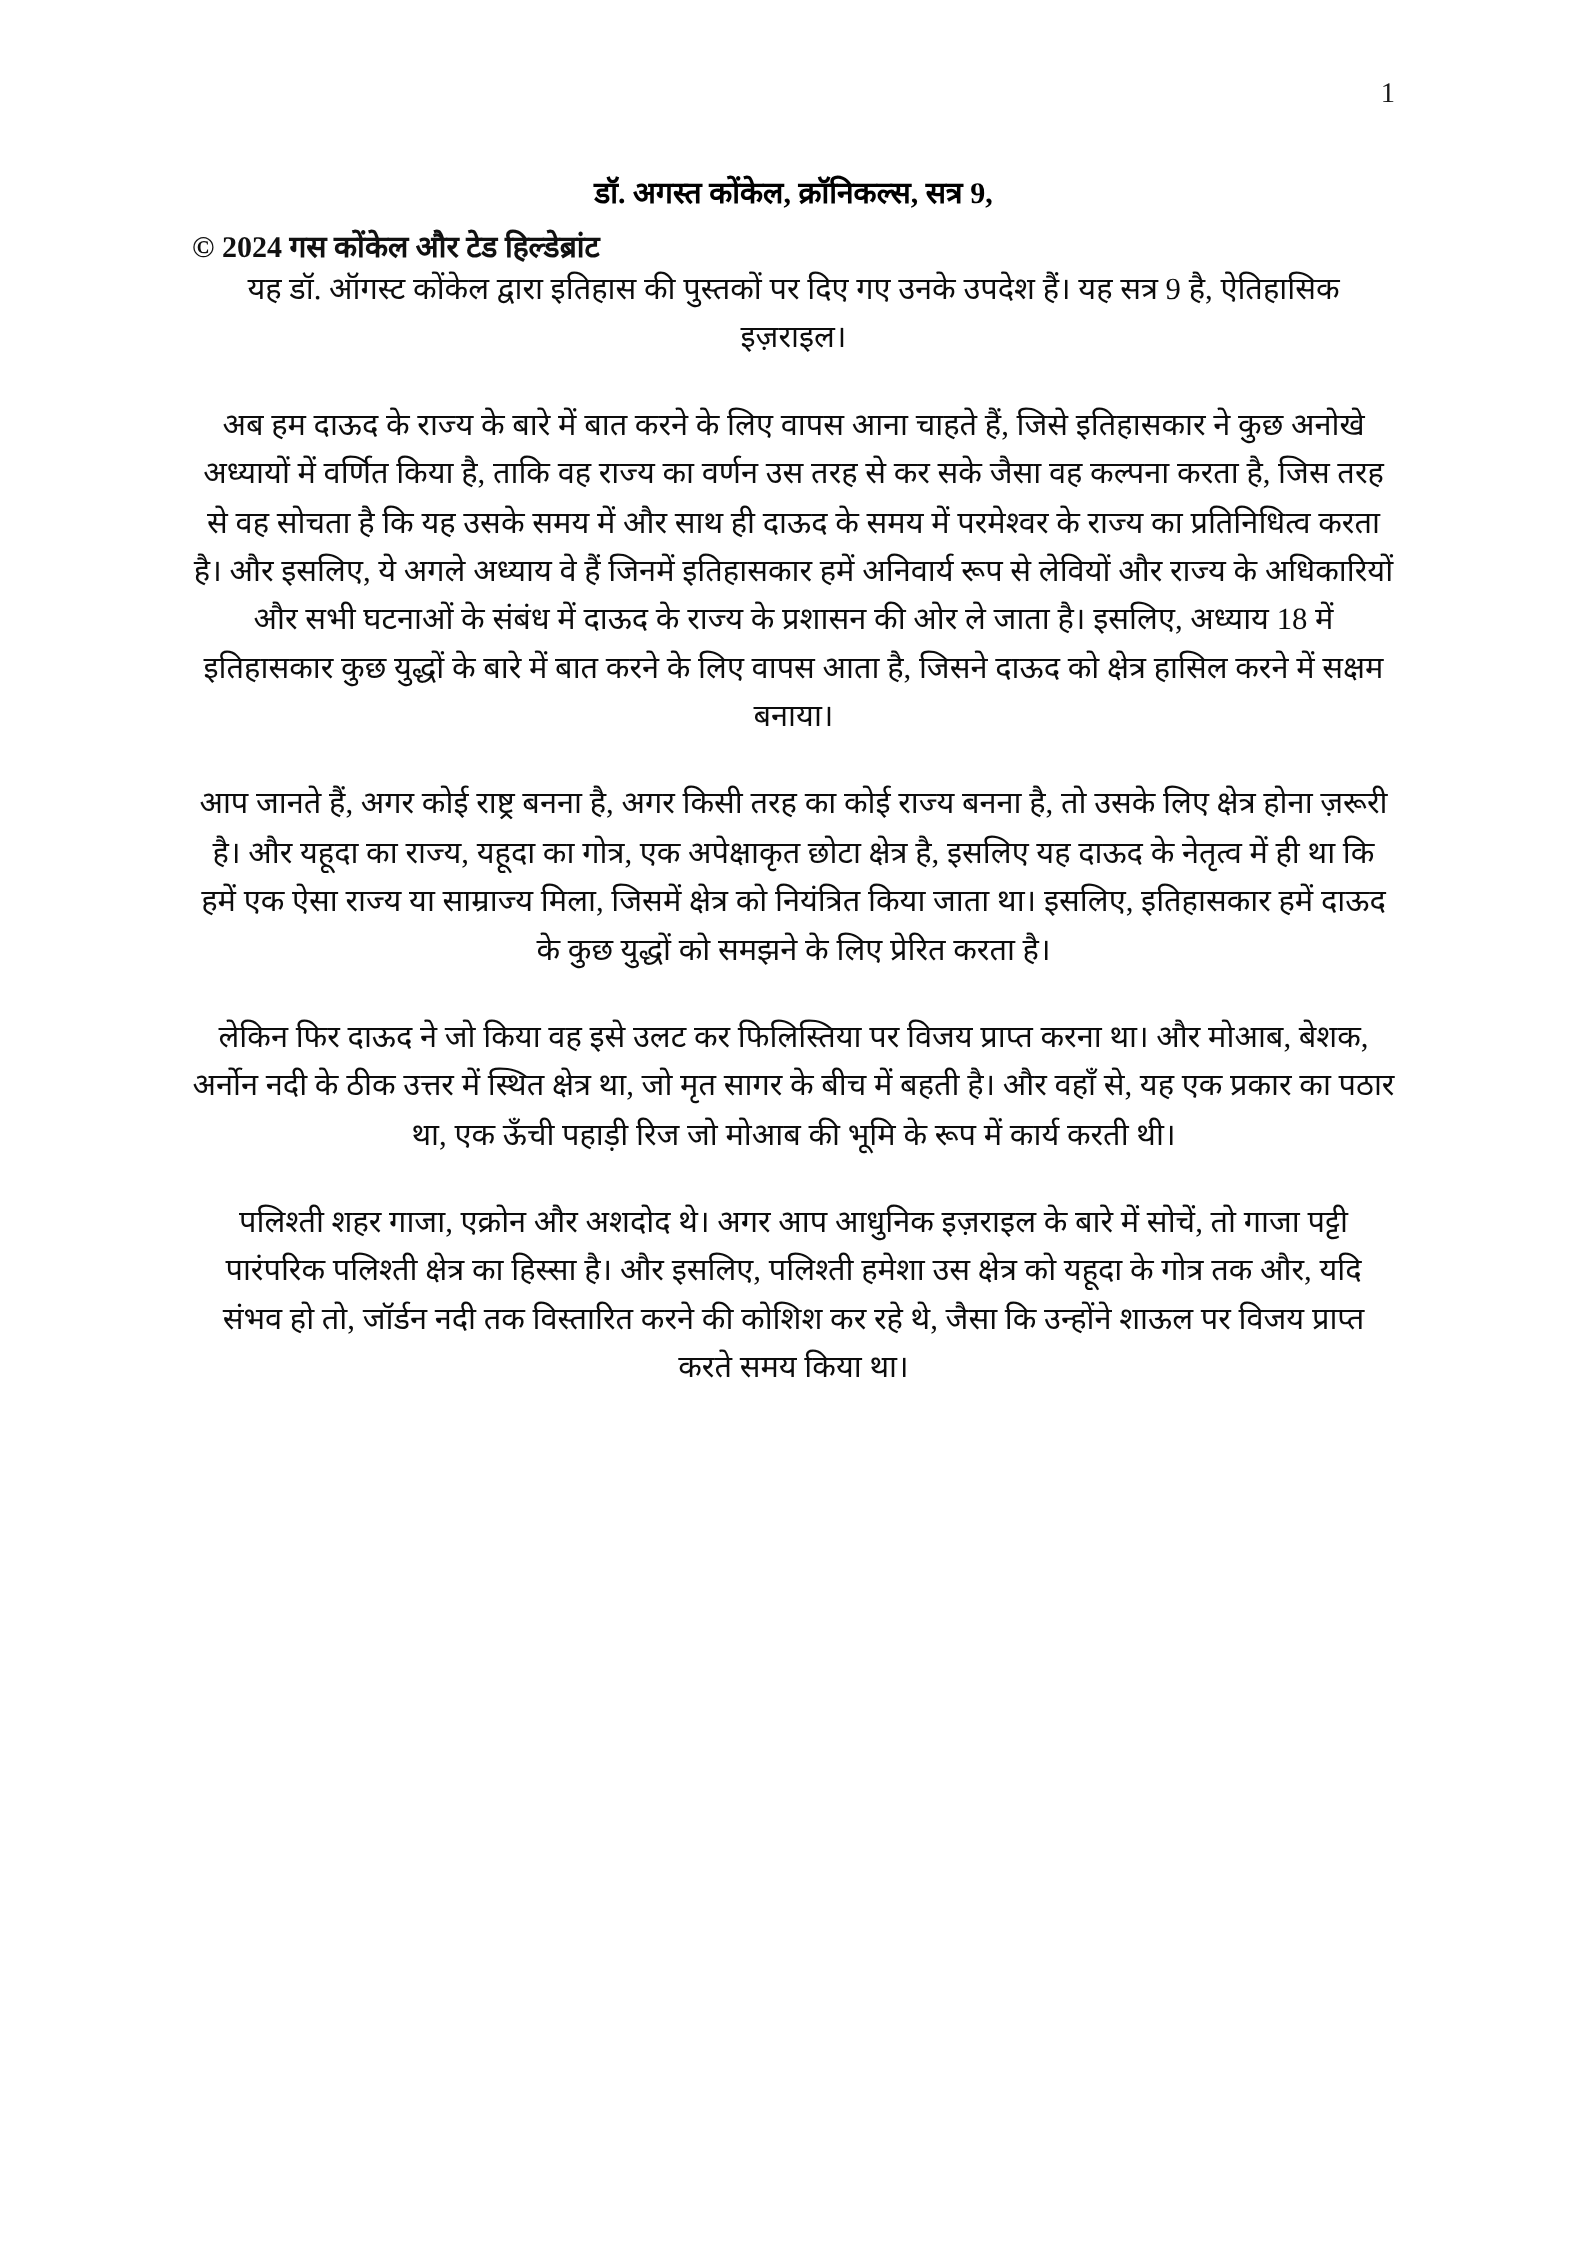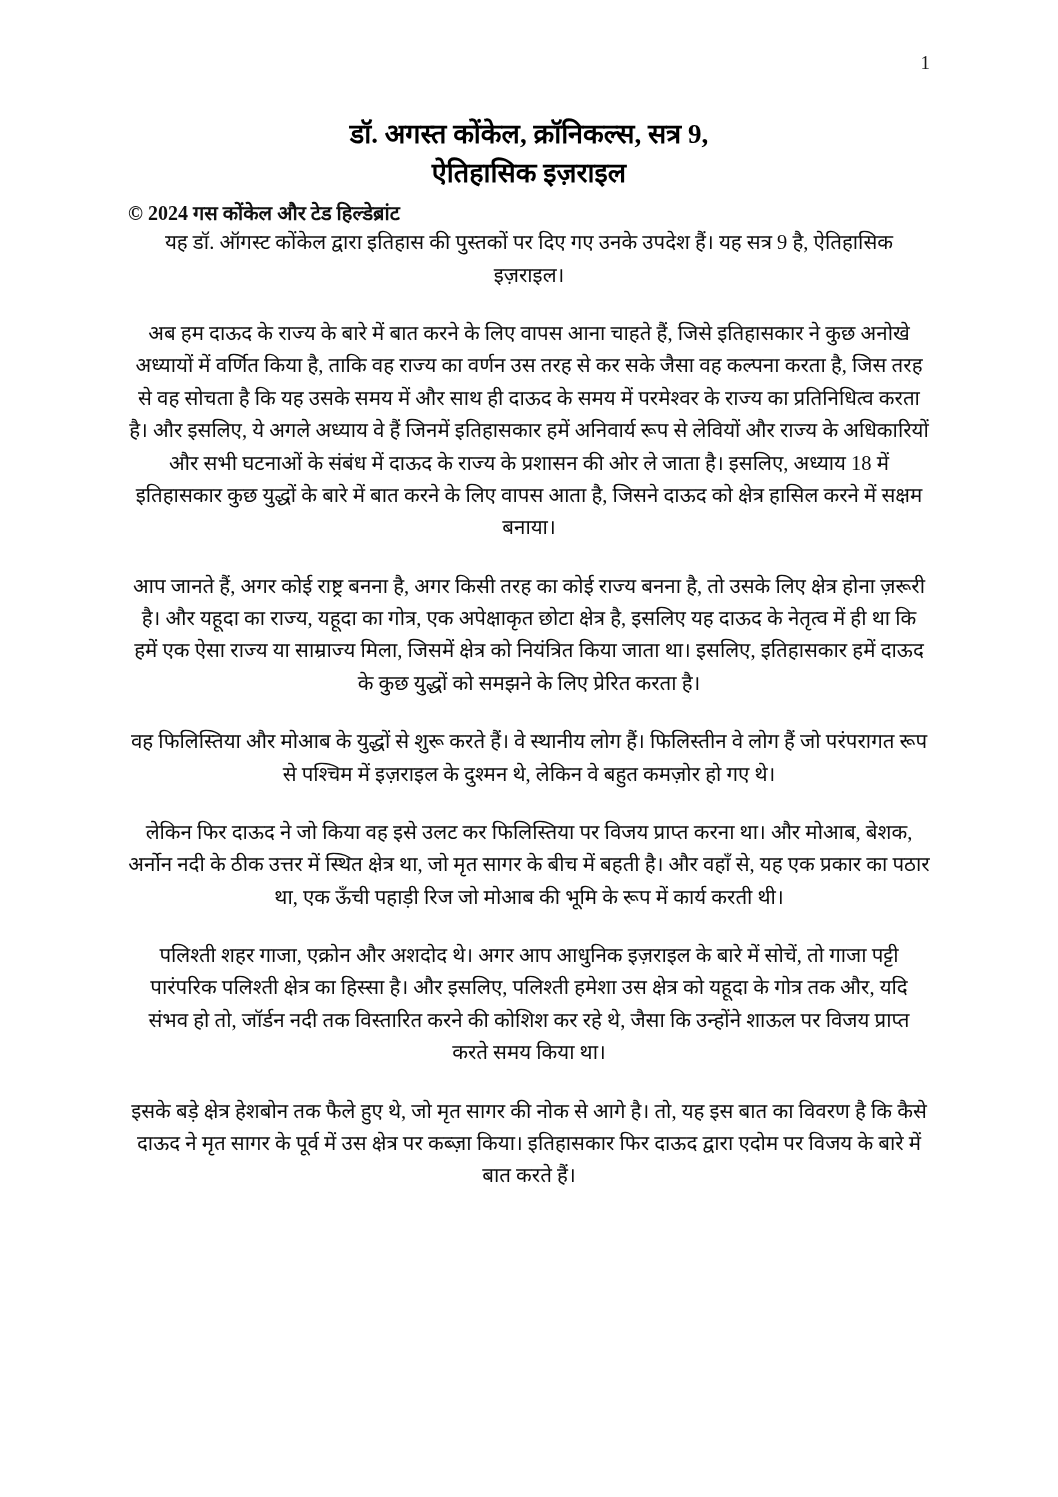--- a/index.html
+++ b/index.html
@@ -27,21 +27,21 @@
     font-size: 19px;
     color: #1a1a1a;
   }
   .title-block {
     text-align: center;
     margin-top: 60px;
     margin-bottom: 6px;
   }
   .title-line {
     font-weight: bold;
-    font-size: 27px;
+    font-size: 20px;
     line-height: 1.45;
     color: #000000;
   }
   .copyright-line {
     font-size: 20px;
     margin-top: 6px;
     color: #111111;
     font-weight: bold;
   }
   .body-text p {
@@ -54,28 +54,25 @@
 </style>
 </head>
 <body>
 
 <div class="page">
 
   <div class="page-number">1</div>
 
   <div class="title-block">
     <div class="title-line">डॉ. अगस्त कोंकेल, क्रॉनिकल्स, सत्र 9,</div>
-    <div class="title-line">ऐतिहासिक इज़राइल</div>
   </div>
 
   <div class="copyright-line">© 2024 गस कोंकेल और टेड हिल्डेब्रांट</div>
 
   <div class="body-text">
     <p>यह डॉ. ऑगस्ट कोंकेल द्वारा इतिहास की पुस्तकों पर दिए गए उनके उपदेश हैं। यह सत्र 9 है, ऐतिहासिक इज़राइल।</p>
     <p>अब हम दाऊद के राज्य के बारे में बात करने के लिए वापस आना चाहते हैं, जिसे इतिहासकार ने कुछ अनोखे अध्यायों में वर्णित किया है, ताकि वह राज्य का वर्णन उस तरह से कर सके जैसा वह कल्पना करता है, जिस तरह से वह सोचता है कि यह उसके समय में और साथ ही दाऊद के समय में परमेश्वर के राज्य का प्रतिनिधित्व करता है। और इसलिए, ये अगले अध्याय वे हैं जिनमें इतिहासकार हमें अनिवार्य रूप से लेवियों और राज्य के अधिकारियों और सभी घटनाओं के संबंध में दाऊद के राज्य के प्रशासन की ओर ले जाता है। इसलिए, अध्याय 18 में इतिहासकार कुछ युद्धों के बारे में बात करने के लिए वापस आता है, जिसने दाऊद को क्षेत्र हासिल करने में सक्षम बनाया।</p>
     <p>आप जानते हैं, अगर कोई राष्ट्र बनना है, अगर किसी तरह का कोई राज्य बनना है, तो उसके लिए क्षेत्र होना ज़रूरी है। और यहूदा का राज्य, यहूदा का गोत्र, एक अपेक्षाकृत छोटा क्षेत्र है, इसलिए यह दाऊद के नेतृत्व में ही था कि हमें एक ऐसा राज्य या साम्राज्य मिला, जिसमें क्षेत्र को नियंत्रित किया जाता था। इसलिए, इतिहासकार हमें दाऊद के कुछ युद्धों को समझने के लिए प्रेरित करता है।</p>
-    <p>वह फिलिस्तिया और मोआब के युद्धों से शुरू करते हैं। वे स्थानीय लोग हैं। फिलिस्तीन वे लोग हैं जो परंपरागत रूप से पश्चिम में इज़राइल के दुश्मन थे, लेकिन वे बहुत कमज़ोर हो गए थे।</p>
     <p>लेकिन फिर दाऊद ने जो किया वह इसे उलट कर फिलिस्तिया पर विजय प्राप्त करना था। और मोआब, बेशक, अर्नोन नदी के ठीक उत्तर में स्थित क्षेत्र था, जो मृत सागर के बीच में बहती है। और वहाँ से, यह एक प्रकार का पठार था, एक ऊँची पहाड़ी रिज जो मोआब की भूमि के रूप में कार्य करती थी।</p>
     <p>पलिश्ती शहर गाजा, एक्रोन और अशदोद थे। अगर आप आधुनिक इज़राइल के बारे में सोचें, तो गाजा पट्टी पारंपरिक पलिश्ती क्षेत्र का हिस्सा है। और इसलिए, पलिश्ती हमेशा उस क्षेत्र को यहूदा के गोत्र तक और, यदि संभव हो तो, जॉर्डन नदी तक विस्तारित करने की कोशिश कर रहे थे, जैसा कि उन्होंने शाऊल पर विजय प्राप्त करते समय किया था।</p>
-    <p>इसके बड़े क्षेत्र हेशबोन तक फैले हुए थे, जो मृत सागर की नोक से आगे है। तो, यह इस बात का विवरण है कि कैसे दाऊद ने मृत सागर के पूर्व में उस क्षेत्र पर कब्ज़ा किया। इतिहासकार फिर दाऊद द्वारा एदोम पर विजय के बारे में बात करते हैं।</p>
   </div>
 
 </div>
 
 </body></html>

